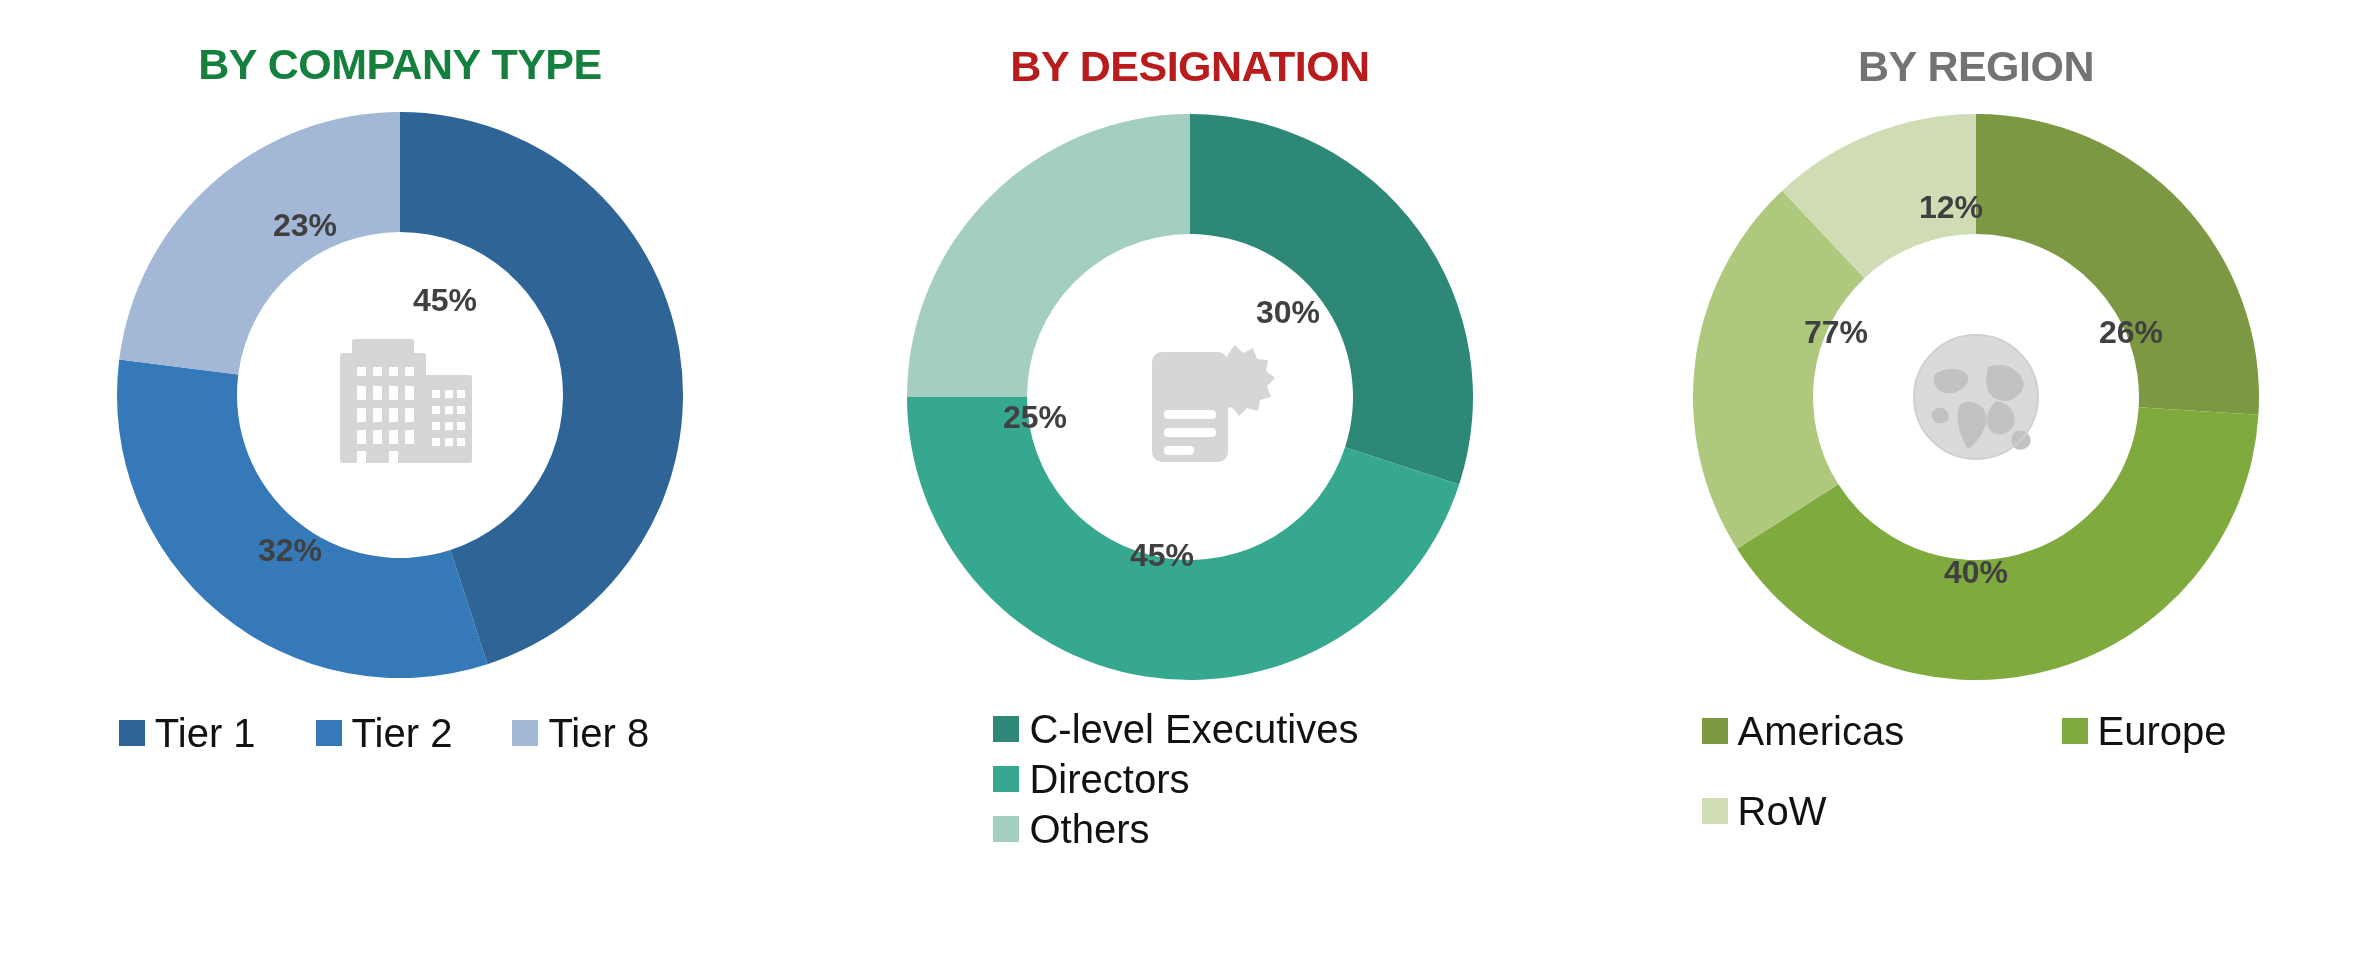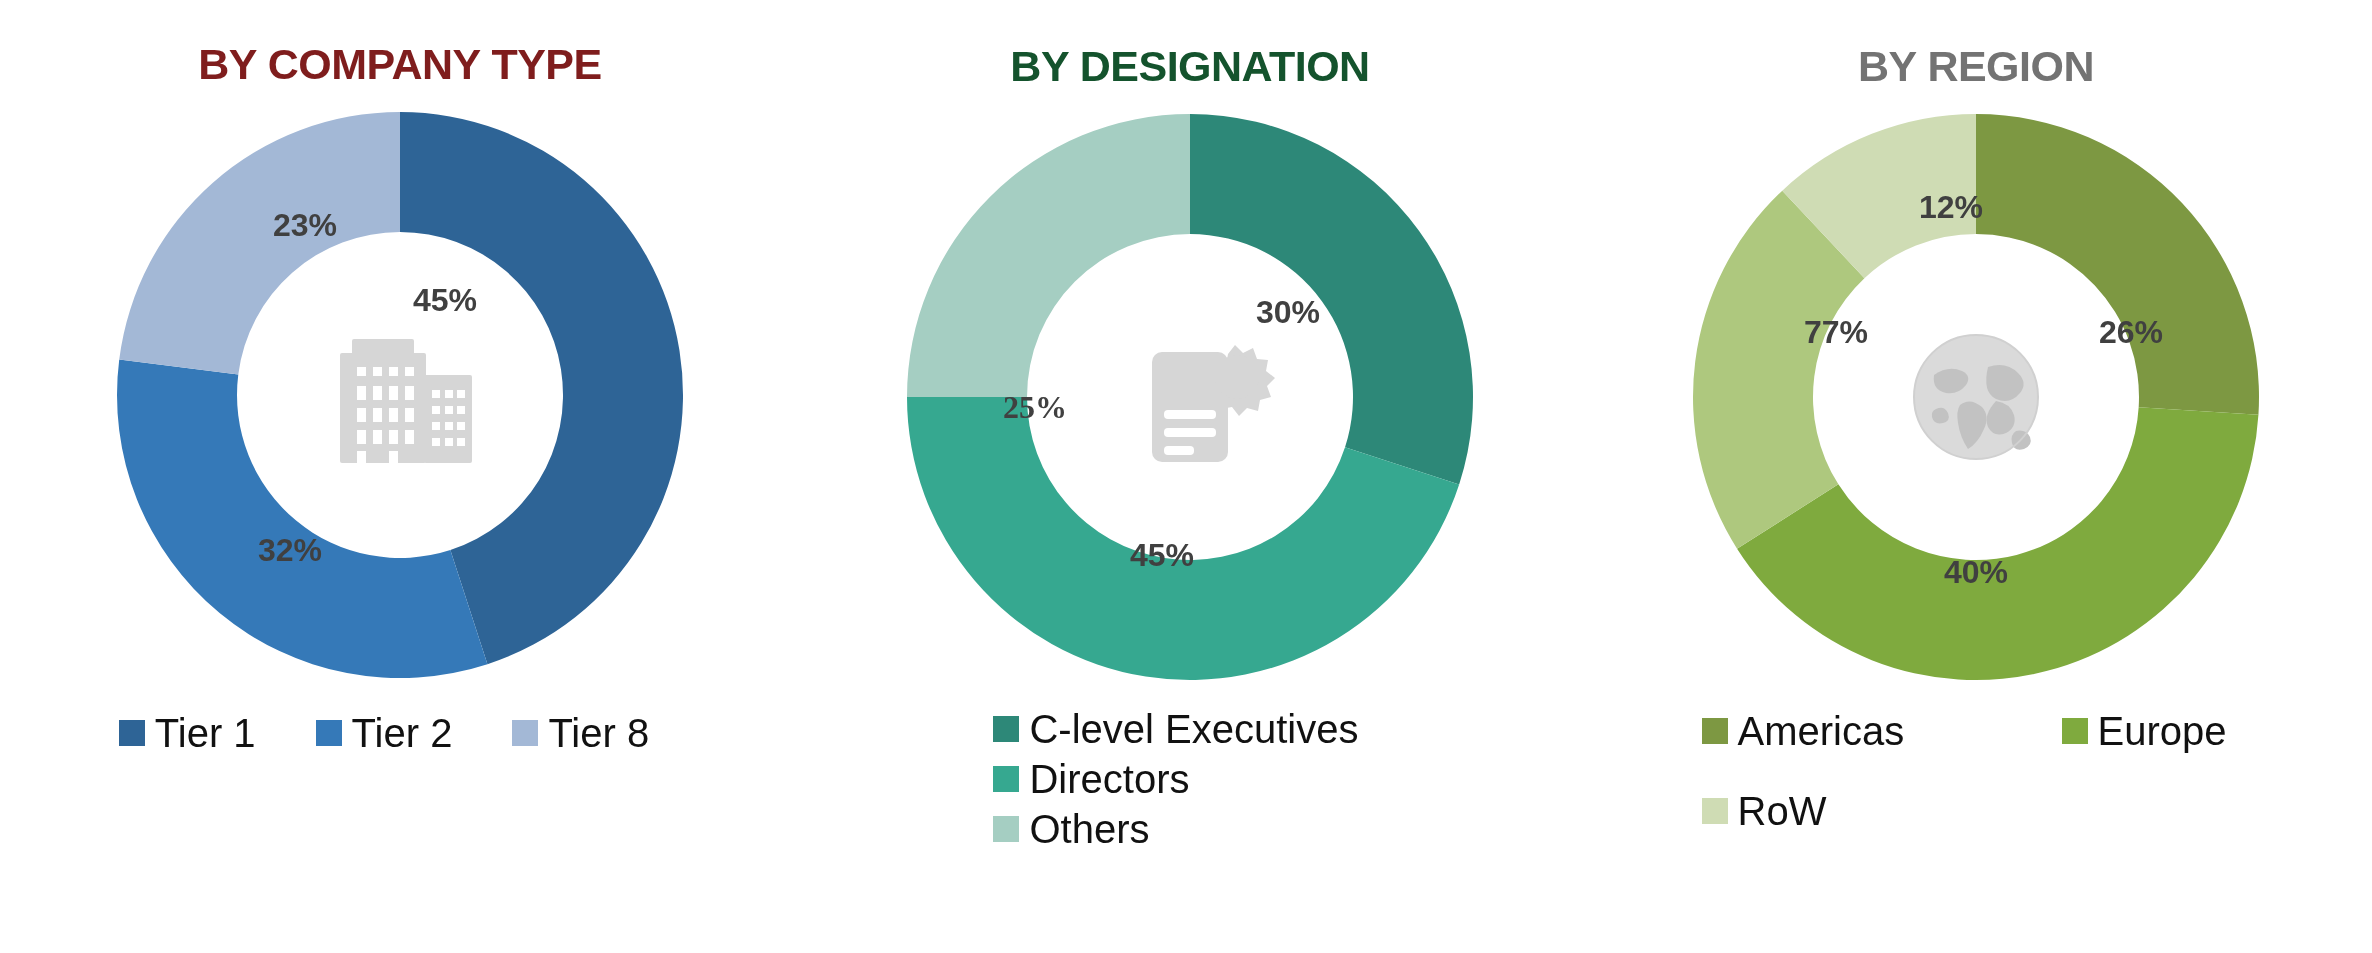--- a/index.html
+++ b/index.html
@@ -34,22 +34,22 @@
   .panel-designation { width: 780px; }
   .panel-region { width: 792px; }
 
   .panel-title {
     font-size: 43px;
     font-weight: bold;
     letter-spacing: -0.5px;
     white-space: nowrap;
     font-family: "Liberation Sans", sans-serif;
   }
-  .title-company { color: #7f1d1d; margin-top: 40px; }
-  .title-designation { color: #14532d; margin-top: 42px; }
+  .title-company { color: #15803d; margin-top: 40px; }
+  .title-designation { color: #b91c1c; margin-top: 42px; }
   .title-region { color: #737373; margin-top: 42px; }
 
   .donut-wrap {
     position: relative;
     width: 600px;
     height: 600px;
     margin-top: 6px;
   }
 
   .donut-svg {
@@ -239,21 +239,21 @@
             <g fill="#ffffff">
               <rect x="74" y="113" width="52" height="9" rx="4"></rect>
               <rect x="74" y="131" width="52" height="9" rx="4"></rect>
               <rect x="74" y="149" width="30" height="9" rx="4"></rect>
             </g>
           </g>
         </svg>
       </div>
       <div class="pct-label" style="left:398px; top:215px;">30%</div>
       <div class="pct-label" style="left:272px; top:458px;">45%</div>
-      <div class="pct-label" style="left:145px; top:310px;font-family:Liberation Serif, serif;">25%</div>
+      <div class="pct-label" style="left:145px; top:320px;">25%</div>
     </div>
 
     <div class="legend legend-stack legend-designation">
       <div class="legend-item">
         <span class="swatch" style="background:#2d8878"></span>
         <span class="legend-label">C-level Executives</span>
       </div>
       <div class="legend-item">
         <span class="swatch" style="background:#36a890"></span>
         <span class="legend-label">Directors</span>

